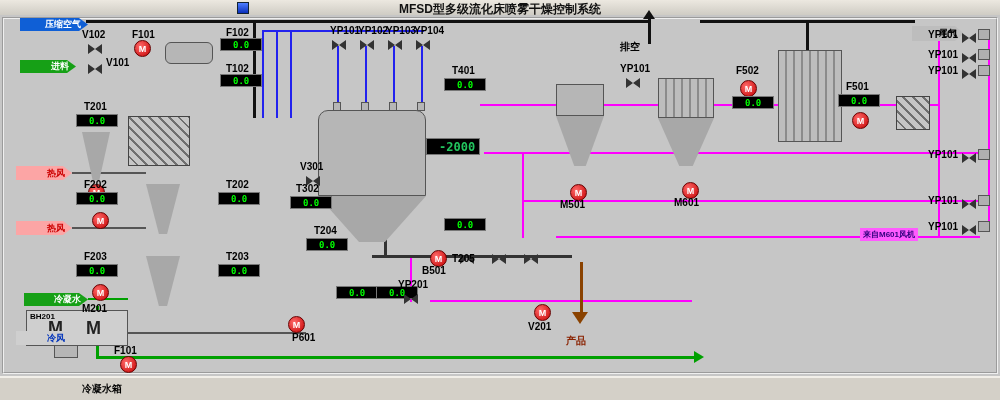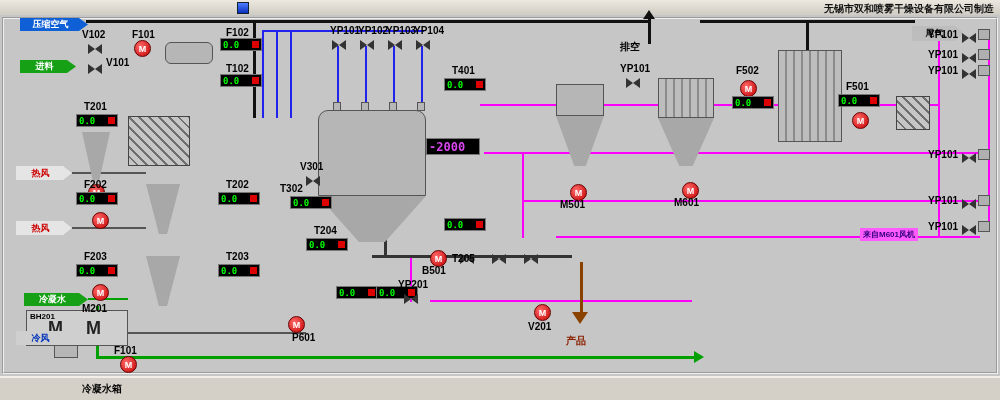--- a/index.html
+++ b/index.html
@@ -16,37 +16,37 @@
   
   .diagram{position:absolute;left:0;top:15px;width:1000px;height:361px;background:#c6c6c6;}
   .frame{position:absolute;left:2px;top:2px;right:2px;bottom:2px;border:2px groove #efefef;pointer-events:none;}
   .lbl{position:absolute;font-size:10px;font-weight:bold;line-height:1;color:#000;white-space:nowrap;z-index:6;}
   .pipe{position:absolute;z-index:1;}
   .vessel{position:absolute;background:#b6b6b6;border:1px solid #555;box-sizing:border-box;z-index:2;}
   .cone{position:absolute;background:#a8a8a8;clip-path:polygon(0 0,100% 0,62% 100%,38% 100%);z-index:2;}
   .stripes{background:repeating-linear-gradient(90deg,#bdbdbd 0 6px,#8b8b8b 6px 8px);}
   .hatch{background:repeating-linear-gradient(45deg,#c6c6c6 0 5px,#6f6f6f 5px 7px);border:1px solid #444;}
   .disp{position:absolute;width:42px;height:13px;background:#000;border:1px solid #777;
-    display:flex;align-items:center;gap:2px;padding:0 2px;box-sizing:border-box;z-index:5;}
+    display:flex;align-items:center;gap:2px;padding:0 12px;box-sizing:border-box;z-index:5;}
   .disp .val{color:#00ff00;font:bold 9px "DejaVu Sans Mono",monospace;}
   .disp .dot{width:7px;height:7px;background:#dd0000;margin-left:auto;}
   .bigdisp{width:54px;height:17px;}
-  .bigdisp .val{color:#d946ef;font:bold 12px "DejaVu Sans Mono",monospace;}
+  .bigdisp .val{color:#22c55e;font:bold 12px "DejaVu Sans Mono",monospace;}
   .motor{position:absolute;width:15px;height:15px;border-radius:50%;
     background:radial-gradient(circle at 35% 35%,#ff6a6a,#c40000);border:1px solid #600;
     color:#fff;font:bold 9px "Liberation Sans",sans-serif;display:flex;align-items:center;justify-content:center;z-index:5;}
   .valve{position:absolute;width:14px;height:10px;z-index:5;}
   .iobox{position:absolute;width:10px;height:9px;background:#b0b0b0;border:1px solid #555;z-index:5;}
-  .arrowR{position:absolute;display:flex;align-items:center;justify-content:center;
+  .arrowR{position:absolute;display:flex;align-items:center;justify-content:flex-end;
     color:#fff;font:bold 9px "Liberation Sans",sans-serif;
     clip-path:polygon(0 0,calc(100% - 9px) 0,100% 50%,calc(100% - 9px) 100%,0 100%);
     padding-right:7px;box-sizing:border-box;z-index:4;white-space:nowrap;}
   .a-blue{background:#0f5fd6;}
   .a-green{background:#16a016;}
-  .a-gray{background:#e5e5e5;color:#cc0000;}
+  .a-gray{background:#fca5a5;color:#cc0000;}
   .a-gray2{background:#cfcfcf;color:#0033bb;}
   .a-tail{background:#bdbdbd;color:#111;}
   .tri-up{position:absolute;width:0;height:0;border-left:6px solid transparent;border-right:6px solid transparent;
     border-bottom:9px solid #111;z-index:4;}
   .tri-down-brown{position:absolute;width:0;height:0;border-left:8px solid transparent;border-right:8px solid transparent;
     border-top:12px solid #8a4200;z-index:4;}
   .tri-right-green{position:absolute;width:0;height:0;border-top:6px solid transparent;border-bottom:6px solid transparent;
     border-left:10px solid #00a000;z-index:4;}
   .estop{position:absolute;left:338px;top:130px;width:82px;height:24px;background:#f2f200;
     border:2px outset #fffb90;color:#000;font:bold 13px "Liberation Sans",sans-serif;letter-spacing:2px;
@@ -58,21 +58,21 @@
     padding:1px 3px;z-index:6;white-space:nowrap;}
   .pumpM{position:absolute;color:#222;font:bold 18px "Liberation Sans",sans-serif;z-index:3;}
   
   .bottombar{position:absolute;left:0;top:376px;width:1000px;height:24px;background:#d4d0c8;border-top:2px outset #f2efe9;}
 </style>
 </head>
 <body>
 
 <div class="titlebar">
   <span class="appicon"></span>
-  <span class="comp">无锡市双和喷雾干燥设备有限公司制造</span>
+  <span class="ttl">MFSD型多级流化床喷雾干燥控制系统</span>
 </div>
 
 <div class="diagram">
   <div class="frame"></div>
 
   <div class="pipe" style="left:86px;top:5px;width:564px;height:3px;background:#111;"></div>
   <div class="pipe" style="left:253px;top:5px;width:3px;height:98px;background:#111;"></div>
   <div class="pipe" style="left:700px;top:5px;width:215px;height:3px;background:#111;"></div>
   <div class="pipe" style="left:806px;top:5px;width:3px;height:32px;background:#111;"></div>
   <div class="pipe" style="left:648px;top:3px;width:3px;height:26px;background:#111;"></div>
@@ -192,21 +192,21 @@
   <div class="lbl" style="left:226px;top:237px;">T203</div>
   <div class="disp" style="left:218px;top:249px;">
       <span class="val">0.0</span>
       <span class="dot"></span>
     </div>
 
   <div class="lbl" style="left:300px;top:147px;">V301</div>
   <div class="valve" style="left:306px;top:157px;"><svg width="14" height="10">
         <path d="M0,0 L7,5 L0,10 Z M14,0 L7,5 L14,10 Z" fill="#333"></path>
       </svg></div>
-  <div class="lbl" style="left:280px;top:169px;">T302</div>
+  <div class="lbl" style="left:296px;top:169px;">T302</div>
   <div class="disp" style="left:290px;top:181px;">
       <span class="val">0.0</span>
       <span class="dot"></span>
     </div>
   <div class="lbl" style="left:314px;top:211px;">T204</div>
   <div class="disp" style="left:306px;top:223px;">
       <span class="val">0.0</span>
       <span class="dot"></span>
     </div>
 

